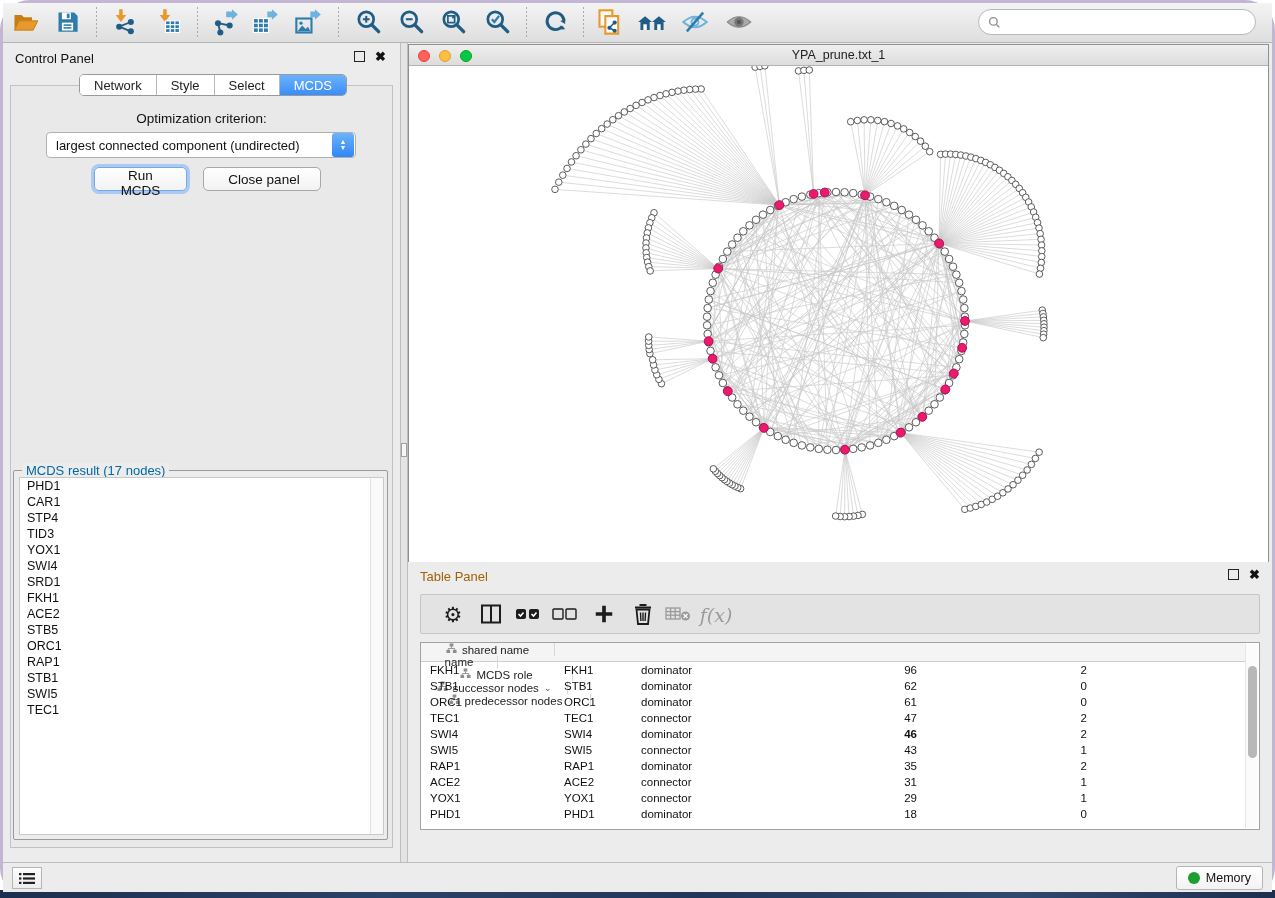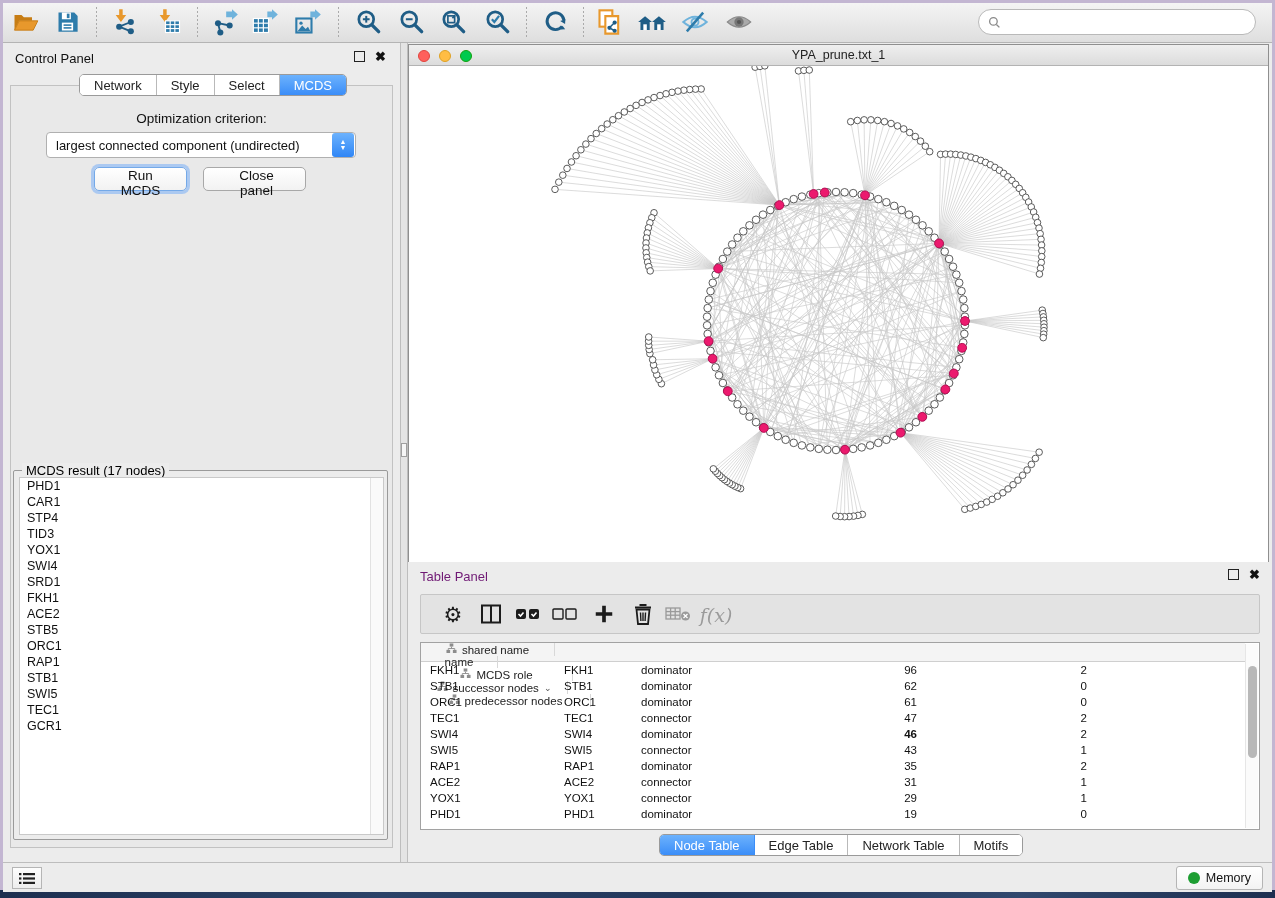--- a/index.html
+++ b/index.html
@@ -1,21 +1,21 @@
 <!DOCTYPE html>
 <html><head>
 <meta charset="utf-8">
 <style>
   * { margin:0; padding:0; box-sizing:border-box; }
   html,body { width:1275px; height:898px; overflow:hidden;
     font-family:"Liberation Sans", sans-serif; font-size:13px; color:#1a1a1a; }
   .abs { position:absolute; }
 
   
-  #desktop { width:1275px; height:898px; position:relative; background:#c3b6d2; }
+  #desktop { width:1275px; height:898px; position:relative; background:#c3b6d2;border-radius:30px; }
   #desktop-bottom { left:0; top:890px; width:1275px; height:8px;
     background:linear-gradient(90deg,#1d2f50,#2b4268 30%,#22365a 55%,#31486e 80%,#1d2f50); }
 
   
   #window { left:3px; top:3px; width:1269px; height:889px; background:#ececec; }
 
   
   #toolbar { left:0; top:0; width:1269px; height:40px;
     background:linear-gradient(#f4f4f4,#dedede); border-bottom:1px solid #b4b4b4; }
   .tb-btn { position:absolute; top:5px; width:32px; height:30px; border:none; background:transparent;
@@ -48,25 +48,25 @@
   #opt-label { position:absolute; left:0; top:68px; width:397px; text-align:center; font-size:13.5px; color:#111; }
   #criterion-select { position:absolute; left:43px; top:89px; width:310px; height:26px;
     background:#fff; border:1px solid #b0b0b0; border-radius:4px; display:flex; align-items:center; cursor:default; }
   #criterion-select .sel-text { flex:1; padding-left:9px; font-size:13px; color:#111; white-space:nowrap; }
   #criterion-select .sel-stepper { width:22px; height:24px; border-radius:3px; margin-right:1px;
     background:linear-gradient(#6cb2fd,#2f86f6); display:flex; flex-direction:column;
     align-items:center; justify-content:center; color:#fff; font-size:7px; line-height:6px; }
   .push-btn { position:absolute; height:24px; background:linear-gradient(#ffffff,#f2f2f2);
     border:1px solid #a8a8a8; border-radius:5px; font-size:13.5px; color:#111; padding:0 16px; cursor:default; }
   #run-mcds { left:91px; top:124px; width:93px; border-color:#74a9e8; box-shadow:0 0 0 3px rgba(110,170,250,.5); }
-  #close-panel { left:200px; top:124px; width:103px;padding-left:20px; }
+  #close-panel { left:200px; top:124px; width:118px;padding-left:20px; }
 
   #mcds-group { position:absolute; left:10px; top:427px; width:375px; height:370px;
     border:1px solid #9a9a9a; border-radius:2px; background:#ececec; }
-  #mcds-group-title { position:absolute; left:8px; top:-8px; background:#ececec; padding:0 4px; font-size:13px; color:#000000; }
+  #mcds-group-title { position:absolute; left:8px; top:-8px; background:#ececec; padding:0 4px; font-size:13px; color:#0369a1; }
   #mcds-list { position:absolute; left:5px; top:6px; width:365px; height:358px; background:#fff;
     border:1px solid #c9c9c9; overflow:hidden; }
   #mcds-scroll { position:absolute; right:0; top:0; width:13px; height:100%; background:#fafafa; border-left:1px solid #e2e2e2; }
   .list-item { font-size:12.5px; line-height:16px; padding-left:7px; color:#111; }
 
   
   #v-splitter { left:397px; top:40px; width:8px; height:819px; background:#e4e4e4;
     border-left:1px solid #bdbdbd; border-right:1px solid #bdbdbd; }
   #v-grip { position:absolute; left:0px; top:400px; width:6px; height:14px; background:#f6f6f6; border:1px solid #9f9f9f; }
 
@@ -76,21 +76,21 @@
     background:linear-gradient(#efefef,#dcdcdc); border-bottom:1px solid #b3b3b3; }
   .light { position:absolute; top:5px; width:12px; height:12px; border-radius:50%; }
   #light-red { left:9px; background:#ff605c; border:0.5px solid #e0443e; }
   #light-yellow { left:30px; background:#ffbd44; border:0.5px solid #dea123; }
   #light-green { left:51px; background:#00ca4e; border:0.5px solid #13a10e; }
   #net-title { position:absolute; left:0; top:3px; width:100%; text-align:center; font-size:12.5px; color:#222; }
   #net-canvas { position:absolute; left:0; top:21px; width:859px; height:496px; background:#fff; }
 
   
   #table-panel { left:405px; top:559px; width:864px; height:300px; background:#ececec; }
-  #tp-title { position:absolute; left:12px; top:7px; font-size:13px; color:#701a75; }
+  #tp-title { position:absolute; left:12px; top:7px; font-size:13px; color:#a16207; }
   #table-panel .panel-btns { right:12px; top:7px; }
   #tp-toolbar { position:absolute; left:12px; top:32px; width:840px; height:40px;
     background:#e3e3e3; border:1px solid #c6c6c6; border-radius:2px; }
   .tp-icon { position:absolute; top:4px; width:32px; height:32px; border:none; background:transparent;
     display:flex; align-items:center; justify-content:center; cursor:default; }
   .fx-label { font-family:"DejaVu Serif", serif; font-style:italic; font-size:19px; color:#9a9a9a; }
 
   #node-table { position:absolute; left:12px; top:80px; width:840px; height:188px;
     background:#fff; border:1px solid #a2a2a2; }
   #nt-head { position:absolute; left:0; top:0; width:824px; height:19px; background:#f4f4f4;
@@ -315,21 +315,20 @@
             <div class="list-item">SWI4</div>
             <div class="list-item">SRD1</div>
             <div class="list-item">FKH1</div>
             <div class="list-item">ACE2</div>
             <div class="list-item">STB5</div>
             <div class="list-item">ORC1</div>
             <div class="list-item">RAP1</div>
             <div class="list-item">STB1</div>
             <div class="list-item">SWI5</div>
             <div class="list-item">TEC1</div>
-            <div class="list-item">GCR1</div>
             <div id="mcds-scroll"></div>
         </div>
       </div>
     </div>
 
     <div id="v-splitter" class="abs">
       <div id="v-grip"></div>
     </div>
 
     <div id="net-window" class="abs">
@@ -1195,34 +1194,28 @@
               <div class="nt-cell txt" style="width: 134px;">YOX1</div>
               <div class="nt-cell txt" style="width: 77px;">YOX1</div>
               <div class="nt-cell txt" style="width: 152px;">connector</div>
               <div class="nt-cell num" style="width: 147px;">29</div>
               <div class="nt-cell num" style="width: 170px;">1</div>
             </div>
             <div class="nt-row">
               <div class="nt-cell txt" style="width: 134px;">PHD1</div>
               <div class="nt-cell txt" style="width: 77px;">PHD1</div>
               <div class="nt-cell txt" style="width: 152px;">dominator</div>
-              <div class="nt-cell num" style="width: 147px;">19</div>
+              <div class="nt-cell num" style="width: 147px;">18</div>
               <div class="nt-cell num" style="width: 170px;">0</div>
             </div>
           </div>
         <div id="nt-scroll">
           <div id="nt-thumb"></div>
         </div>
       </div>
-      <div id="tp-tabs" class="seg-tabs" style="left: 251px; position: absolute;">
-          <span class="seg-tab active">Node Table</span>
-          <span class="seg-tab">Edge Table</span>
-          <span class="seg-tab">Network Table</span>
-          <span class="seg-tab">Motifs</span>
-        </div>
     </div>
 
     <div id="status-bar" class="abs">
       <button id="list-btn">
         <svg width="16" height="13" viewBox="0 0 16 13">
           <rect x="0" y="1" width="2.4" height="2.2" fill="#222"></rect>
             <rect x="4" y="1" width="12" height="2.2" fill="#222"></rect>
           <rect x="0" y="5.4" width="2.4" height="2.2" fill="#222"></rect>
             <rect x="4" y="5.4" width="12" height="2.2" fill="#222"></rect>
           <rect x="0" y="9.8" width="2.4" height="2.2" fill="#222"></rect>

